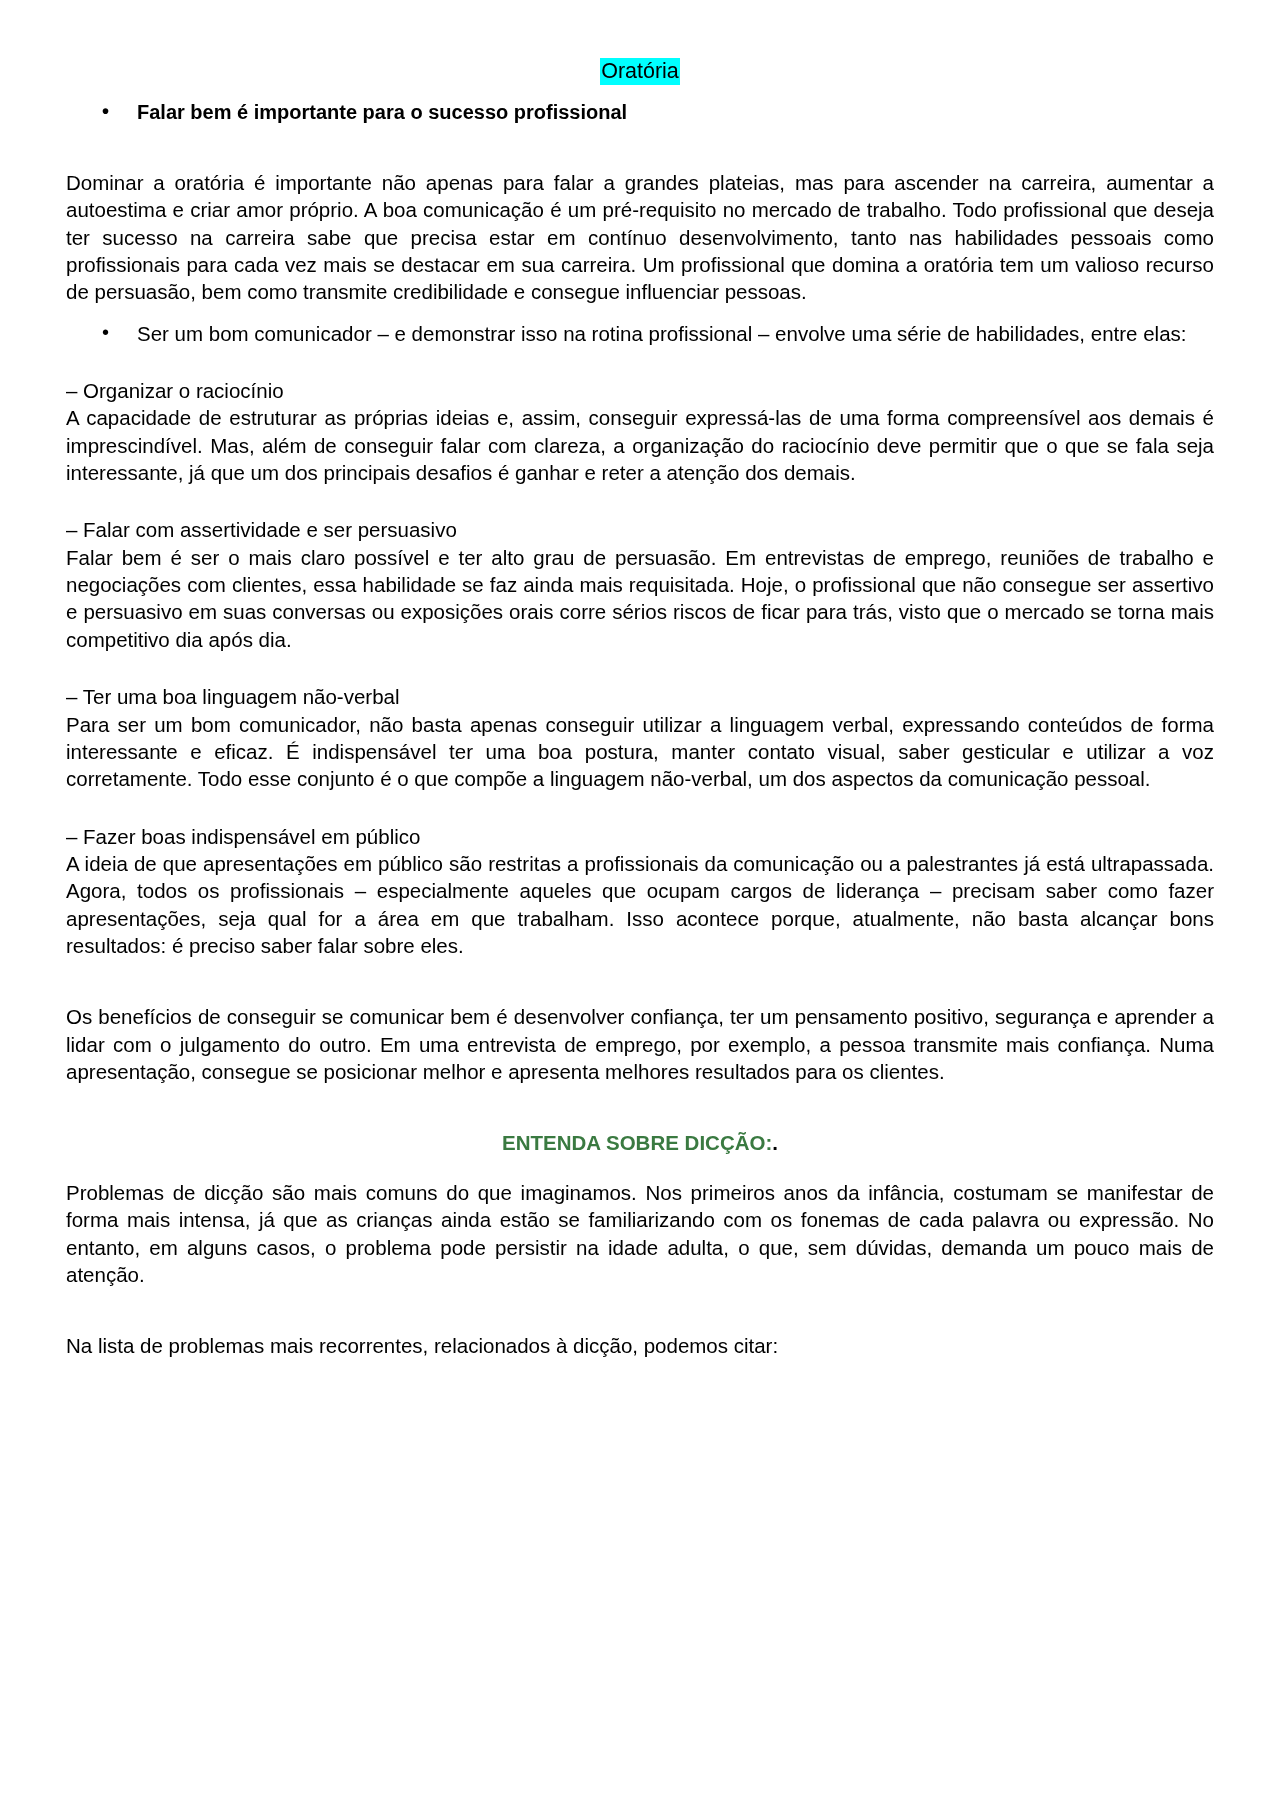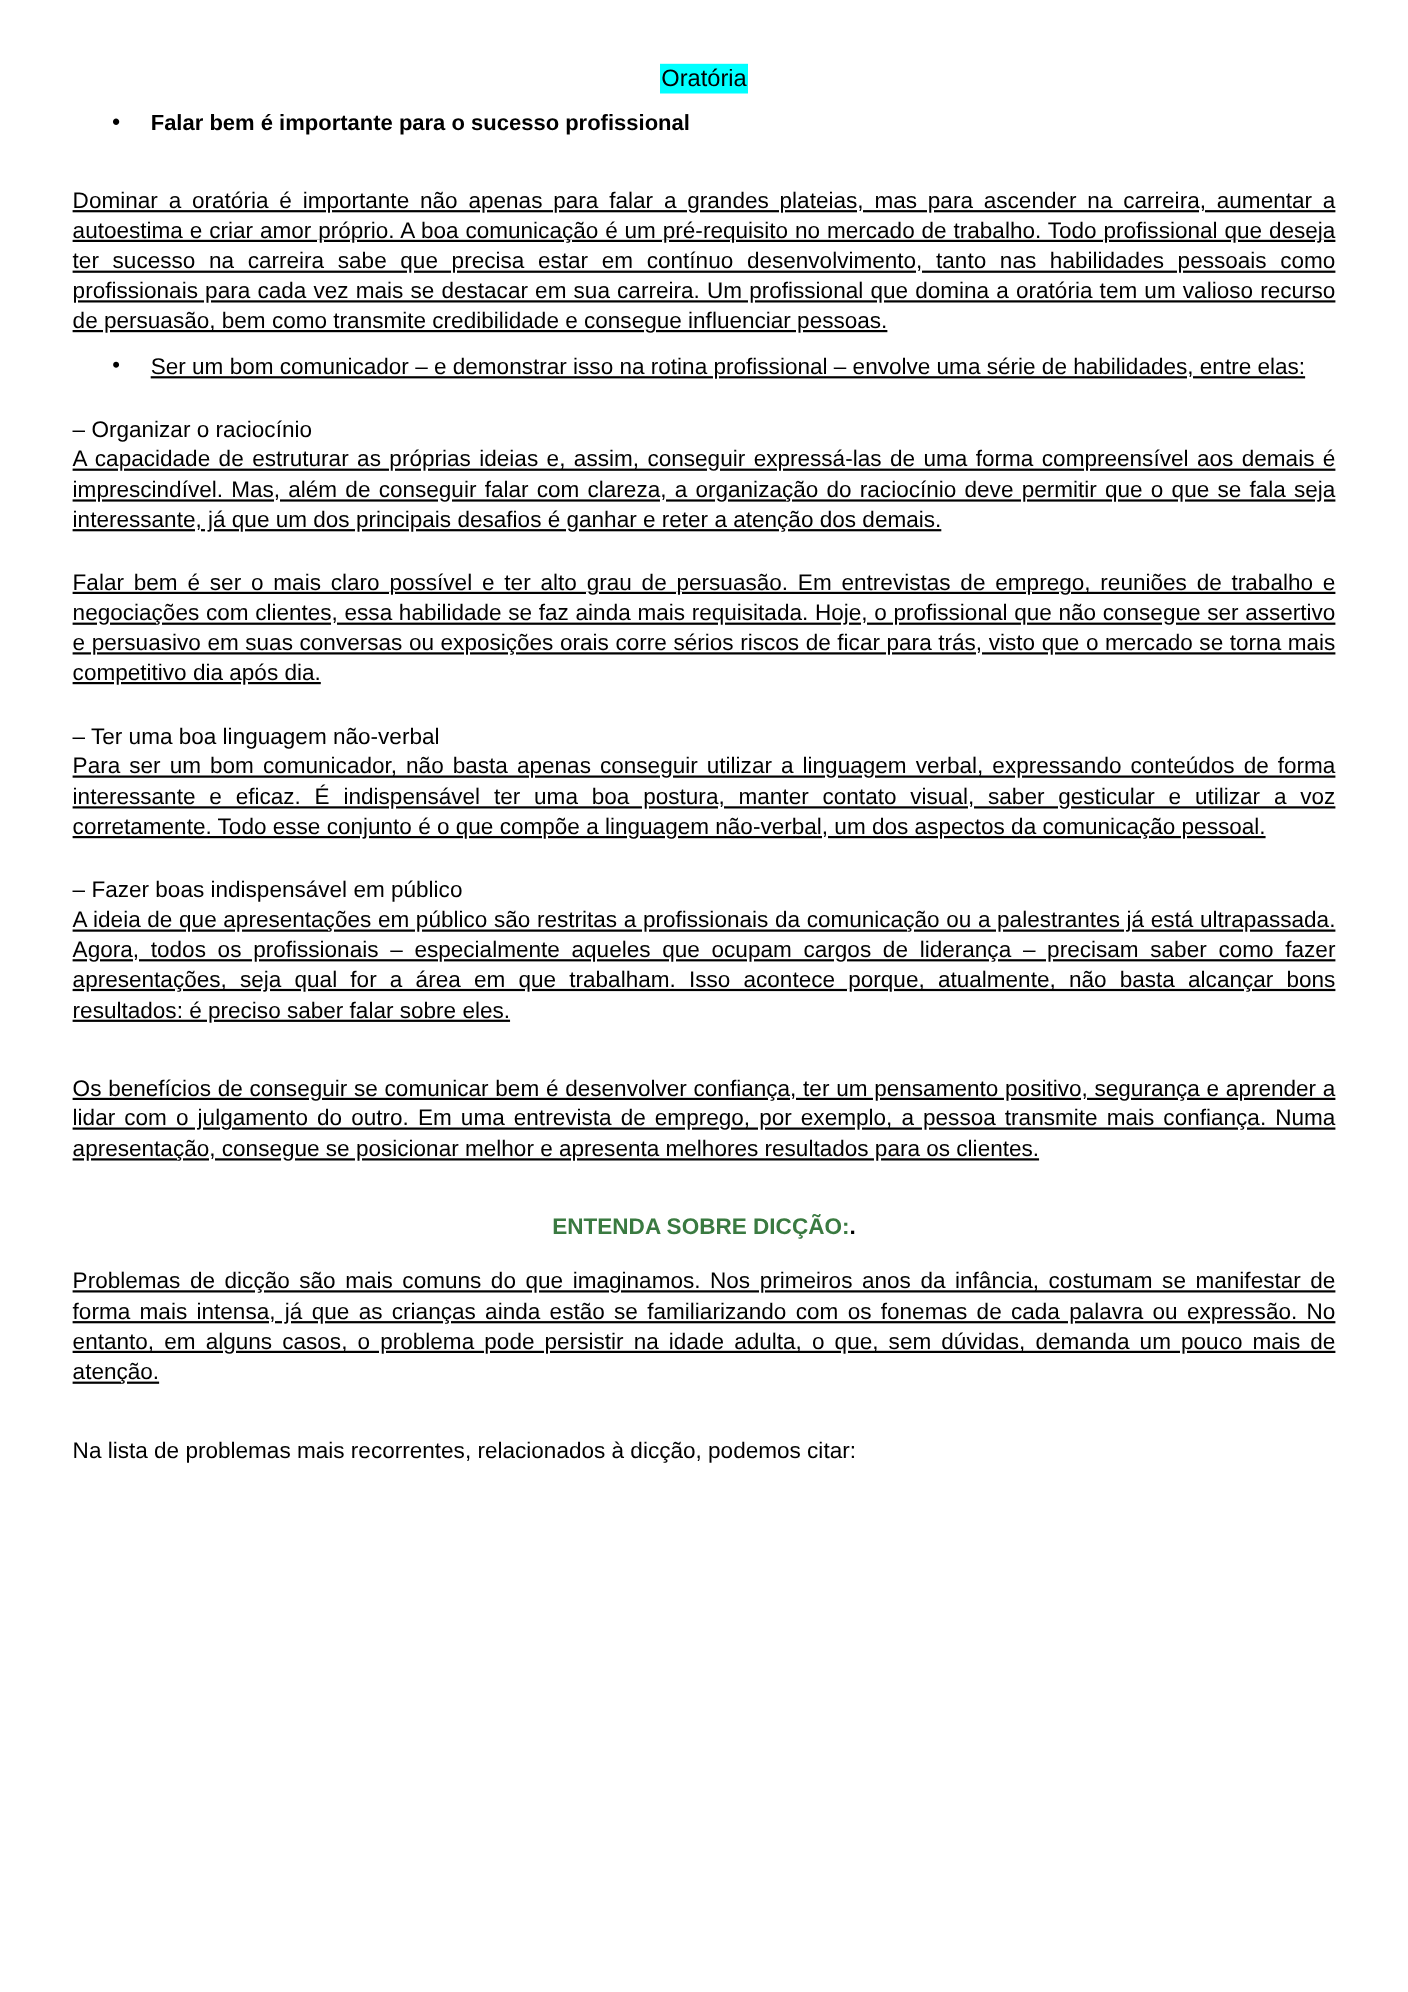--- a/index.html
+++ b/index.html
@@ -63,34 +63,32 @@
     font-size: 20px;
     margin-top: 14px;
   }
 
   .bullet-item.justified {
     text-align: justify;
     text-justify: inter-word;
     font-size: 20.5px;
     line-height: 1.33;
     padding-right: 2px;
-    text-decoration: underline;
   }
 
   
   p {
     margin: 0;
     font-size: 20.5px;
     line-height: 1.335;
     text-align: center;
   }
   .para {
     text-align: justify;
     text-justify: inter-word;
-    text-decoration: underline;
   }
   .para-left {
     text-align: left;
   }
 
   .spacer-lg { height: 44px; }
   .spacer-md { height: 30px; }
   .spacer-sm { height: 22px; }
   .spacer-xs { height: 14px; }
 
@@ -134,20 +132,21 @@
     <li class="bullet-item justified">Ser um bom comunicador – e demonstrar isso na rotina profissional – envolve uma série de habilidades, entre elas:</li>
   </ul>
 
   <div class="spacer-md"></div>
 
   <p class="section-head">– Organizar o raciocínio</p>
   <p class="para">A capacidade de estruturar as próprias ideias e, assim, conseguir expressá-las de uma forma compreensível aos demais é imprescindível. Mas, além de conseguir falar com clareza, a organização do raciocínio deve permitir que o que se fala seja interessante, já que um dos principais desafios é ganhar e reter a atenção dos demais.</p>
 
   <div class="spacer-md"></div>
 
+  <p class="section-head">– Falar com assertividade e ser persuasivo</p>
   <p class="para">Falar bem é ser o mais claro possível e ter alto grau de persuasão. Em entrevistas de emprego, reuniões de trabalho e negociações com clientes, essa habilidade se faz ainda mais requisitada. Hoje, o profissional que não consegue ser assertivo e persuasivo em suas conversas ou exposições orais corre sérios riscos de ficar para trás, visto que o mercado se torna mais competitivo dia após dia.</p>
 
   <div class="spacer-md"></div>
 
   <p class="section-head">– Ter uma boa linguagem não-verbal</p>
   <p class="para">Para ser um bom comunicador, não basta apenas conseguir utilizar a linguagem verbal, expressando conteúdos de forma interessante e eficaz. É indispensável ter uma boa postura, manter contato visual, saber gesticular e utilizar a voz corretamente. Todo esse conjunto é o que compõe a linguagem não-verbal, um dos aspectos da comunicação pessoal.</p>
 
   <div class="spacer-md"></div>
 
   <p class="section-head">– Fazer boas indispensável em público</p>

